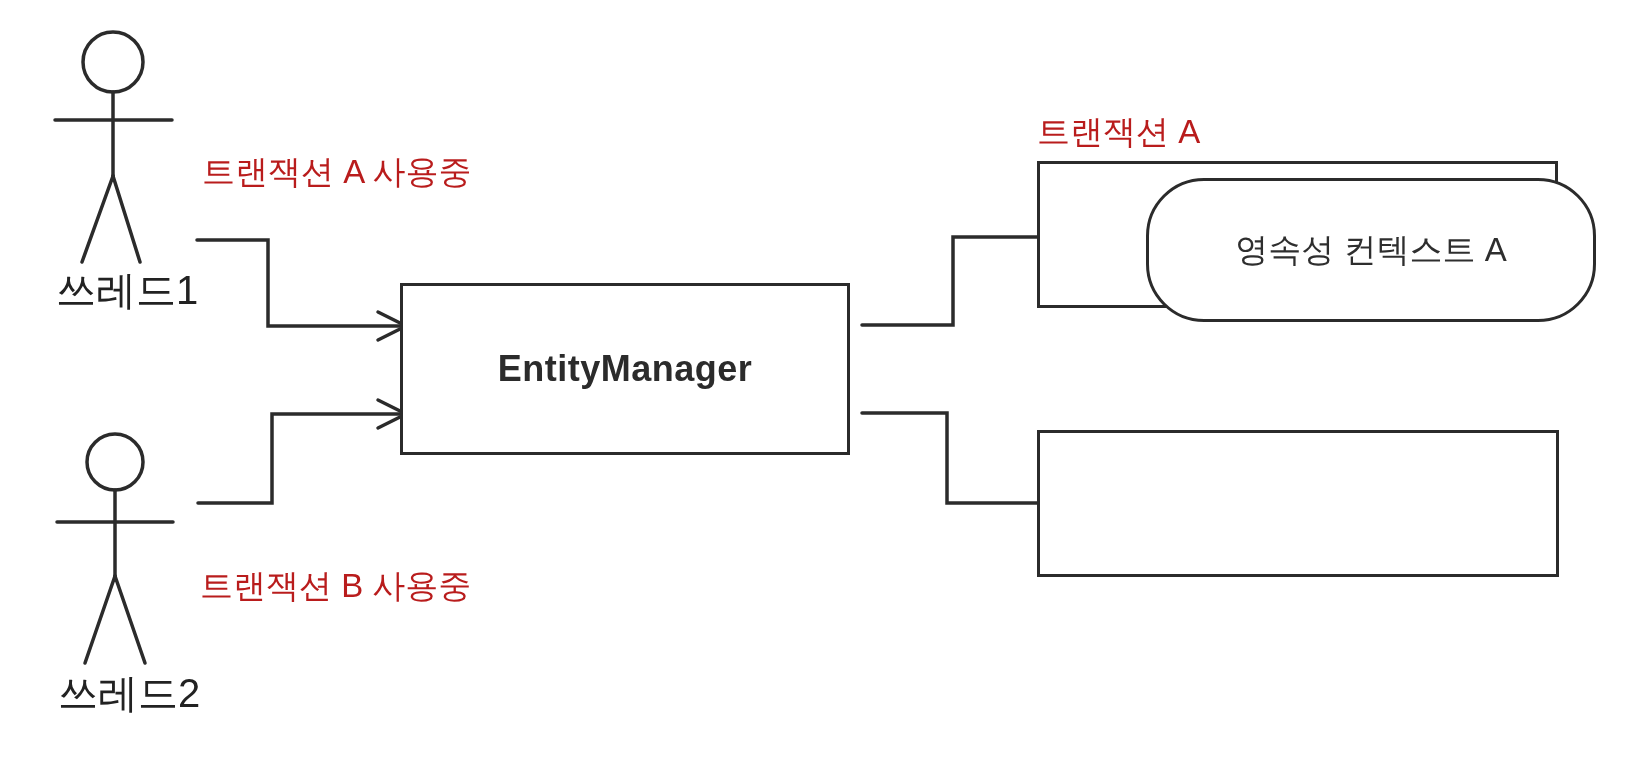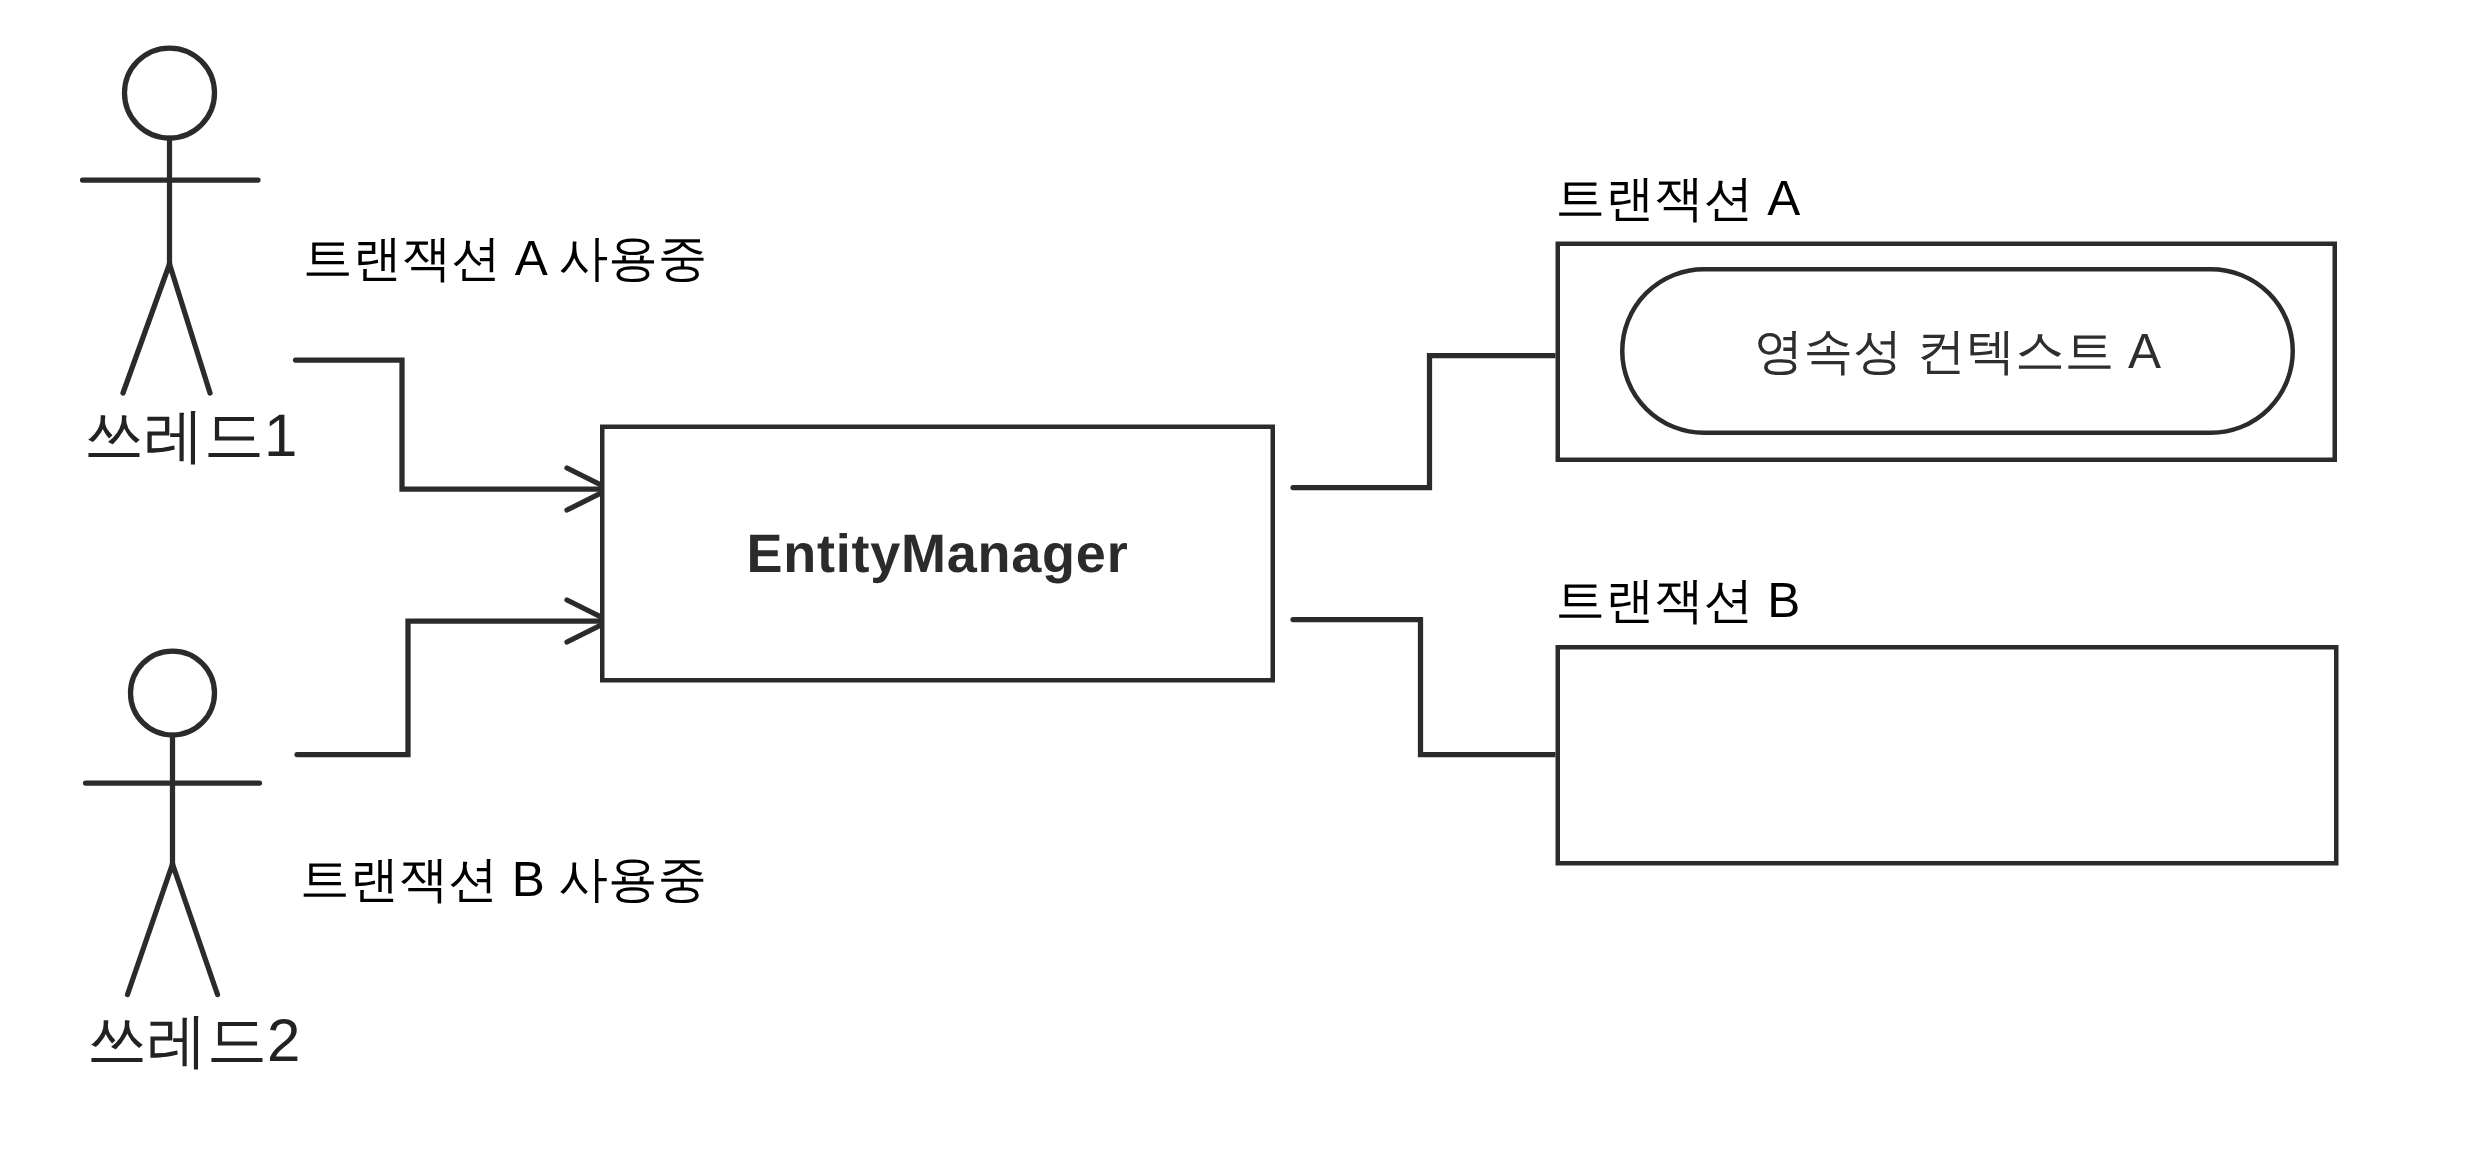--- a/index.html
+++ b/index.html
@@ -43,21 +43,21 @@
     display: flex;
     align-items: center;
     justify-content: center;
     font-weight: bold;
     font-size: 36px;
     letter-spacing: 0.5px;
   }
   .diagram-label {
     position: absolute;
     font-size: 33px;
-    color: #000000;
+    color: #b91c1c;
     white-space: nowrap;
   }
   .actor-name {
     position: absolute;
     font-size: 40px;
     font-weight: normal;
     color: #222222;
     white-space: nowrap;
     text-align: right;
   }
@@ -116,20 +116,19 @@
 
   <div class="diagram-label" style="left:200px; top:564px;">트랜잭션 B 사용중</div>
   <div class="diagram-label" style="left:202px; top:150px;">트랜잭션 A 사용중</div>
 
   <div class="box em-box" style="left:400px; top:283px; width:450px; height:172px;">
     <span>EntityManager</span>
   </div>
 
   <div class="diagram-label" style="left:1037px; top:110px;">트랜잭션 A</div>
   <div class="box" style="left:1037px; top:161px; width:521px; height:147px;"></div>
-  <div class="stadium" style="left:1080px; top:178px; width:450px; height:112px;">
+  <div class="stadium" style="left:1146px; top:178px; width:450px; height:144px;">
     <span class="context-text">영속성 컨텍스트 A</span>
   </div>
 
-  <div class="diagram-label" style="left:1037px; top:378px;">트랜잭션 B</div>
   <div class="box" style="left:1037px; top:430px; width:522px; height:147px;"></div>
 
 </div>
 
 </body></html>

